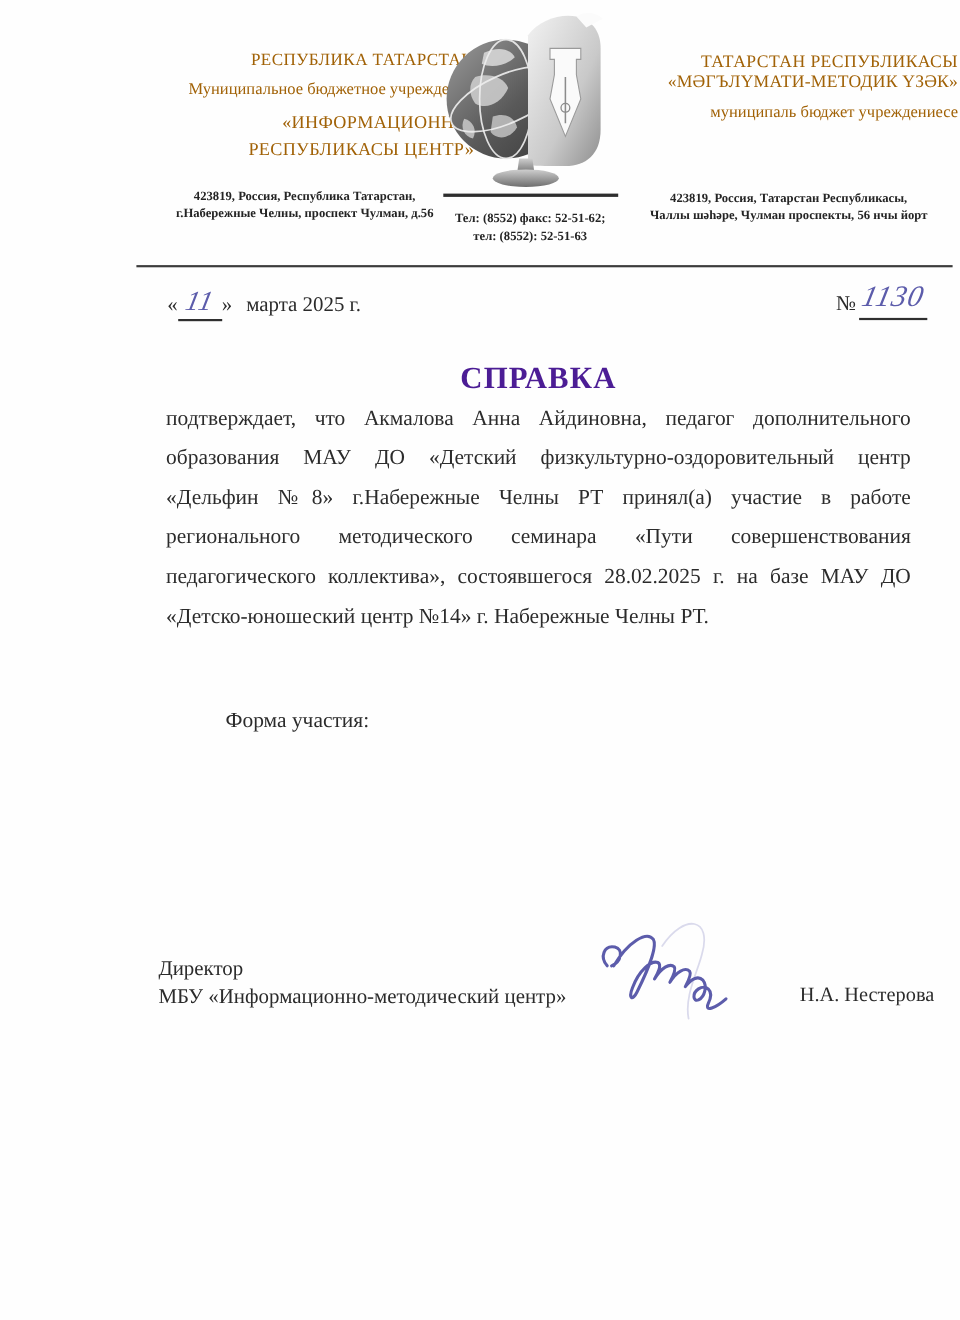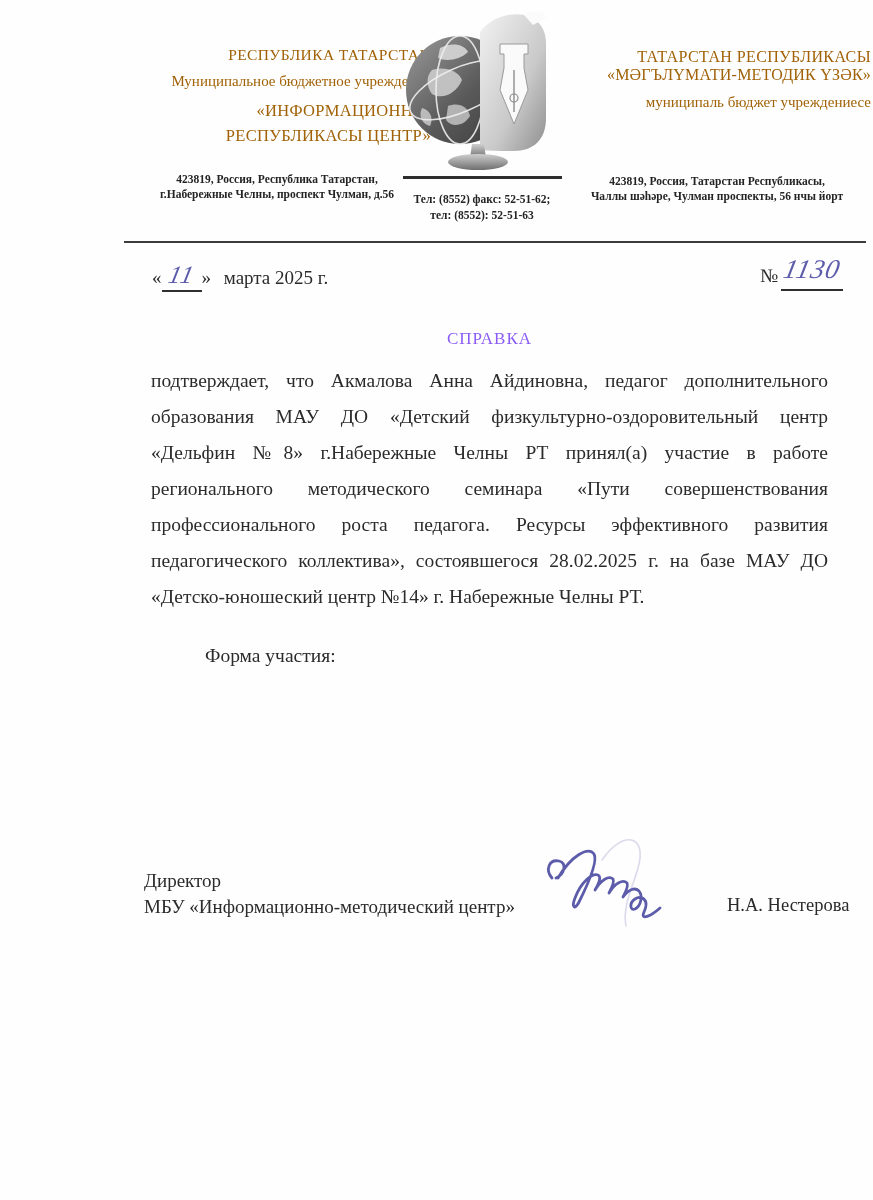--- a/index.html
+++ b/index.html
@@ -31,22 +31,22 @@
   .dateline{left:152px;top:262px;font-size:19px;color:#2b2b2b;}
   .docnum{left:760px;top:258px;font-size:19px;color:#2b2b2b;}
   .blank{display:inline-block;border-bottom:2px solid #2f2f2f;text-align:center;vertical-align:baseline;}
   .blank-day{width:40px;}
   .blank-num{width:62px;margin-left:3px;}
   .ink{font-style:italic;color:#5c5cab;display:inline-block;transform:skewX(-12deg);}
   .ink-day{font-size:25px;position:relative;top:-1px;letter-spacing:1px;}
   .ink-num{font-size:27px;position:relative;top:-4px;letter-spacing:1px;}
   .date-rest{margin-left:8px;}
   
-  .title{left:151px;top:329px;width:677px;text-align:center;font-weight:normal;
-    font-size:17px;letter-spacing:1px;color:#8b5cf6;}
+  .title{left:151px;top:329px;width:677px;text-align:center;font-weight:bold;
+    font-size:28px;letter-spacing:1px;color:#4c1d95;}
   .body-par{left:151px;top:363px;width:677px;font-size:19.5px;}
   .body-line{height:36px;line-height:36px;white-space:nowrap;}
   .jl{text-align:justify;text-align-last:justify;white-space:normal;}
   .part-head{left:151px;top:645px;width:677px;font-size:19.5px;text-indent:54px;}
   .part-items{left:151px;top:678px;width:677px;font-size:19.5px;}
   .part-items .body-line{height:37px;line-height:37px;}
   .bullet{display:inline-block;width:95px;padding-left:12px;box-sizing:border-box;
     font-size:11px;vertical-align:2px;color:#1d1d1d;}
   
   .sig-block{left:144px;top:868px;font-size:19px;line-height:26px;color:#2b2b2b;}
@@ -132,21 +132,20 @@
   <div class="abs docnum">
     <span>№</span><span class="blank blank-num"><span class="ink ink-num">1130</span></span>
   </div>
 
   <div class="abs title">СПРАВКА</div>
   <div class="abs body-par">
       <div class="body-line jl">подтверждает, что Акмалова Анна Айдиновна, педагог дополнительного</div>
       <div class="body-line jl">образования МАУ ДО  «Детский физкультурно-оздоровительный центр</div>
       <div class="body-line jl">«Дельфин №8» г.Набережные Челны РТ принял(а) участие в работе</div>
       <div class="body-line jl">регионального методического семинара «Пути совершенствования</div>
-      <div class="body-line jl">профессионального роста педагога. Ресурсы эффективного развития</div>
       <div class="body-line jl">педагогического коллектива», состоявшегося 28.02.2025 г. на базе МАУ ДО</div>
       <div class="body-line">«Детско-юношеский центр №14» г. Набережные Челны РТ.</div>
     </div>
 
   <div class="abs part-head">Форма участия:</div>
 
   <div class="abs sig-block">
     <div>Директор</div>
     <div>МБУ «Информационно-методический центр»</div>
   </div>

